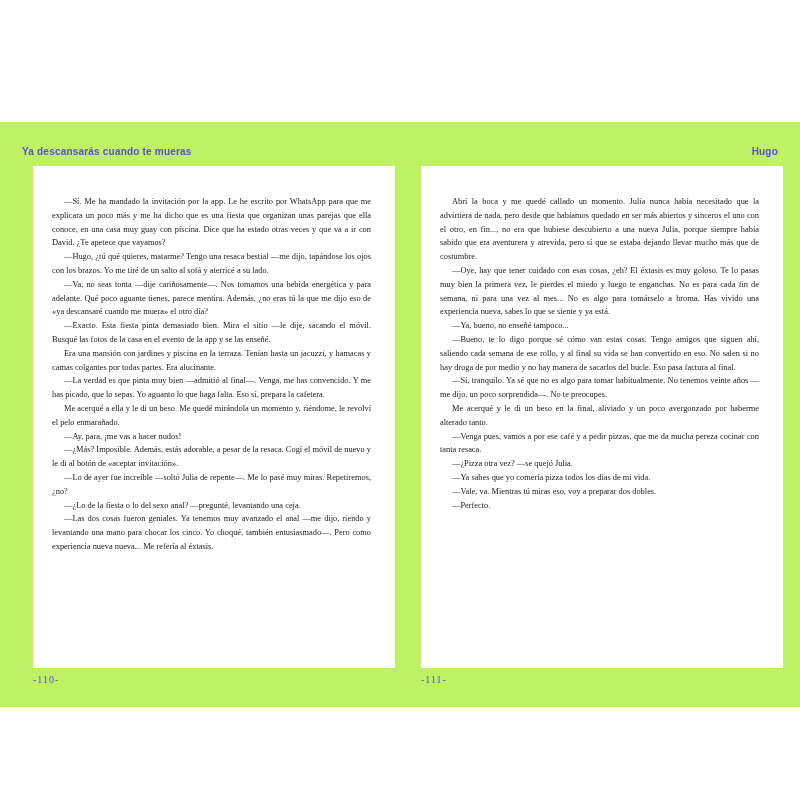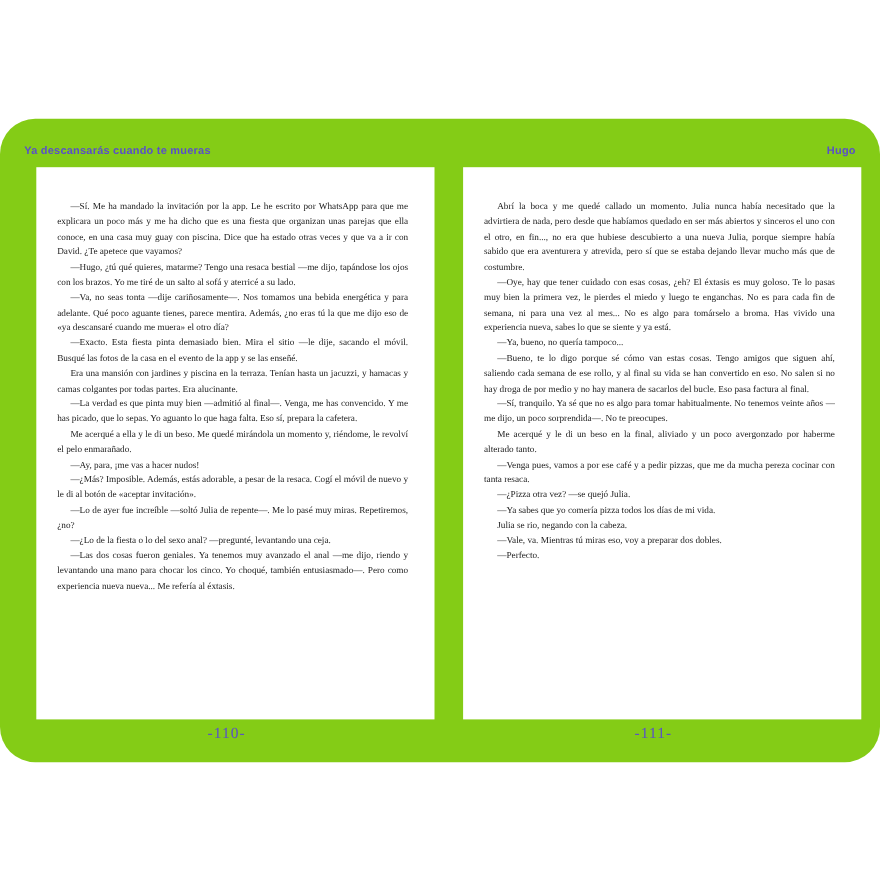--- a/index.html
+++ b/index.html
@@ -13,25 +13,24 @@
   }
   .stage {
     position: relative;
     width: 800px;
     height: 800px;
     background: #ffffff;
   }
   .reader-canvas {
     position: absolute;
     left: 0;
-    top: 108px;
+    top: 122px;
     width: 800px;
     height: 585px;
-    background: #84cc16;
-    border-radius: 32px;
+    background: #bef264;
   }
   .running-header {
     position: absolute;
     left: 22px;
     right: 22px;
     top: 24px;
     display: flex;
     justify-content: space-between;
     align-items: baseline;
     font-family: "Liberation Sans", sans-serif;
@@ -61,23 +60,23 @@
   }
   .page-text p {
     margin: 0;
     padding: 0;
     text-indent: 12px;
   }
   .page-number {
     position: absolute;
     top: 552px; 
     width: 346px;
-    text-align: center;
+    text-align: left;
     font-family: "Liberation Serif", serif;
-    font-size: 14px;
+    font-size: 10px;
     letter-spacing: 1px;
     color: #5a50c8;
   }
   .page-number--left  { left: 33px; }
   .page-number--right { left: 421px; }
 </style>
 </head>
 <body>
 
 <div class="stage">
@@ -103,28 +102,27 @@
           <p>—Lo de ayer fue increíble —soltó Julia de repente—. Me lo pasé muy miras. Repetiremos, ¿no?</p>
           <p>—¿Lo de la fiesta o lo del sexo anal? —pregunté, levantando una ceja.</p>
           <p>—Las dos cosas fueron geniales. Ya tenemos muy avanzado el anal —me dijo, riendo y levantando una mano para chocar los cinco. Yo choqué, también entusiasmado—. Pero como experiencia nueva nueva... Me refería al éxtasis.</p>
         </div>
     </div>
 
     <div class="page page--right">
       <div class="page-text">
           <p>Abrí la boca y me quedé callado un momento. Julia nunca había necesitado que la advirtiera de nada, pero desde que habíamos quedado en ser más abiertos y sinceros el uno con el otro, en fin..., no era que hubiese descubierto a una nueva Julia, porque siempre había sabido que era aventurera y atrevida, pero sí que se estaba dejando llevar mucho más que de costumbre.</p>
           <p>—Oye, hay que tener cuidado con esas cosas, ¿eh? El éxtasis es muy goloso. Te lo pasas muy bien la primera vez, le pierdes el miedo y luego te enganchas. No es para cada fin de semana, ni para una vez al mes... No es algo para tomárselo a broma. Has vivido una experiencia nueva, sabes lo que se siente y ya está.</p>
-          <p>—Ya, bueno, no quería tampoco...</p>
+          <p>—Ya, bueno, no enseñé tampoco...</p>
           <p>—Bueno, te lo digo porque sé cómo van estas cosas. Tengo amigos que siguen ahí, saliendo cada semana de ese rollo, y al final su vida se han convertido en eso. No salen si no hay droga de por medio y no hay manera de sacarlos del bucle. Eso pasa factura al final.</p>
           <p>—Sí, tranquilo. Ya sé que no es algo para tomar habitualmente. No tenemos veinte años —me dijo, un poco sorprendida—. No te preocupes.</p>
           <p>Me acerqué y le di un beso en la final, aliviado y un poco avergonzado por haberme alterado tanto.</p>
           <p>—Venga pues, vamos a por ese café y a pedir pizzas, que me da mucha pereza cocinar con tanta resaca.</p>
           <p>—¿Pizza otra vez? —se quejó Julia.</p>
           <p>—Ya sabes que yo comería pizza todos los días de mi vida.</p>
-          <p>Julia se rio, negando con la cabeza.</p>
           <p>—Vale, va. Mientras tú miras eso, voy a preparar dos dobles.</p>
           <p>—Perfecto.</p>
         </div>
     </div>
 
     <div class="page-number page-number--left">-110-</div>
 
     <div class="page-number page-number--right">-111-</div>
 
   </div>

